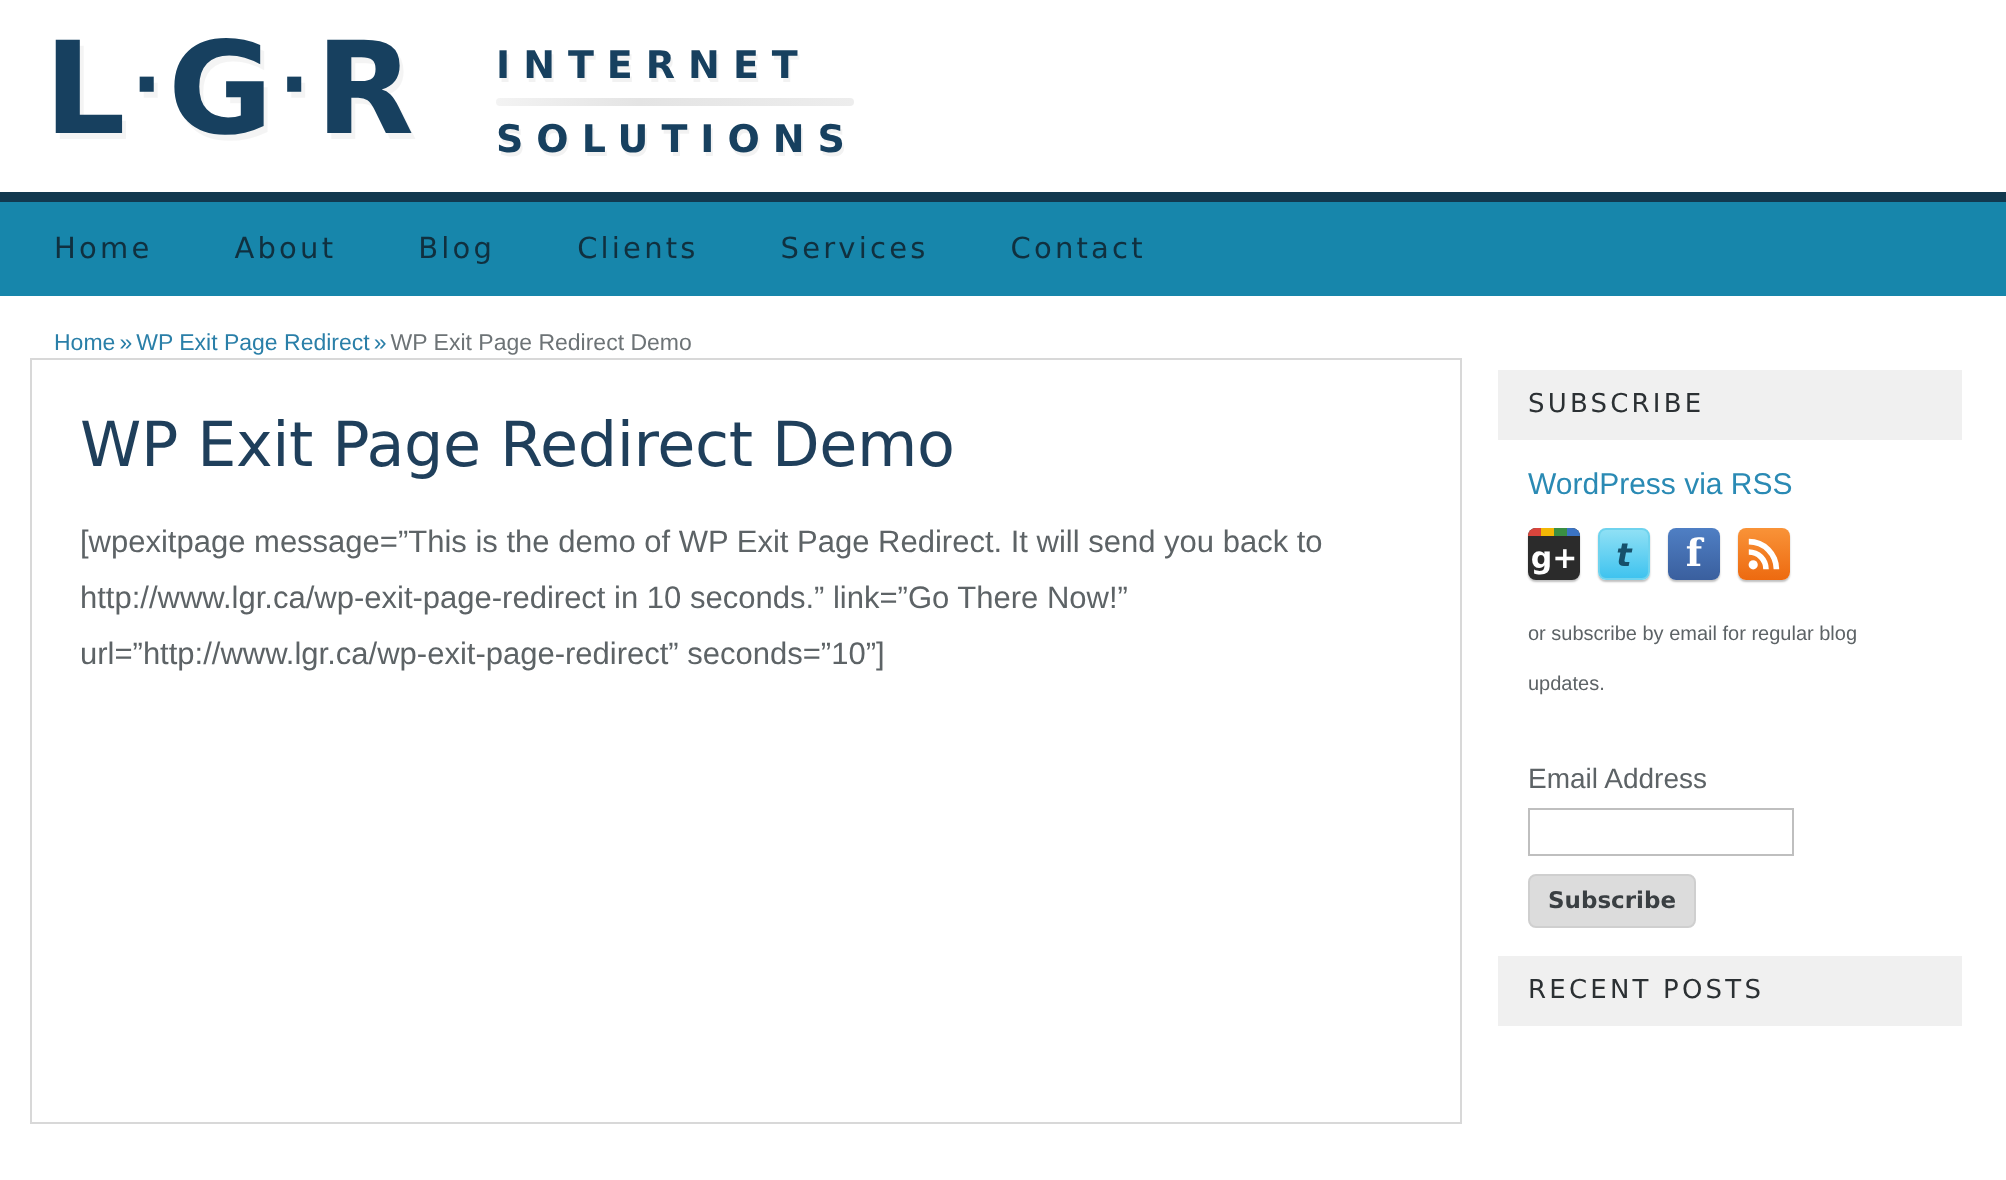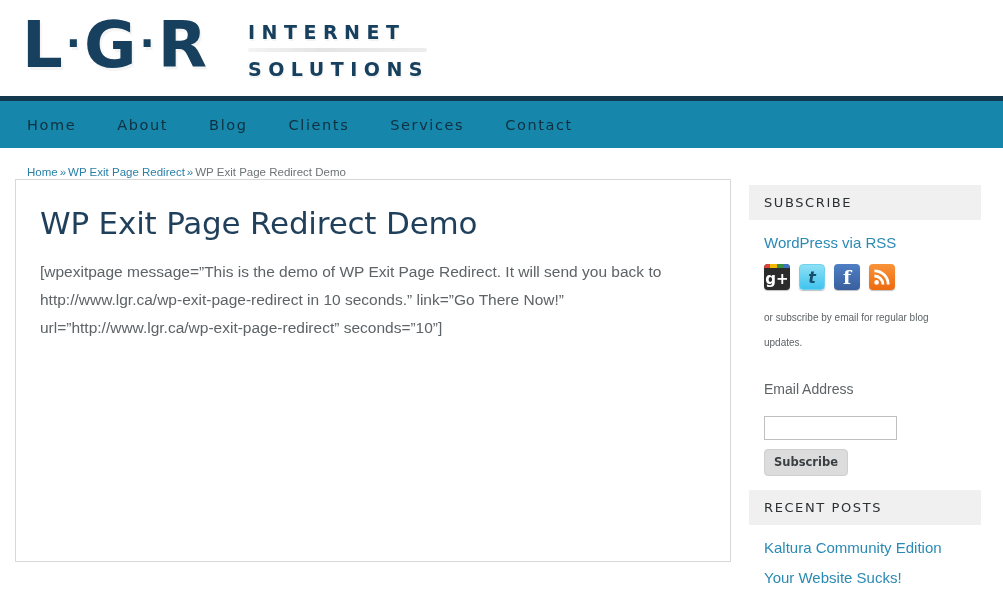--- a/index.html
+++ b/index.html
@@ -19,21 +19,21 @@
   .header {
     height: 96px;
     background: #ffffff;
     position: relative;
   }
   .logo {
     position: absolute;
     left: 22px;
     top: 6px;
     display: flex;
-    align-items: center;
+    align-items: flex-end;
   }
   .logo-mark {
     font-family: "DejaVu Sans", sans-serif;
     font-weight: bold;
     font-size: 64px;
     line-height: 74px;
     color: #17405f;
     letter-spacing: 1px;
     text-shadow: 2px 3px 0 rgba(0,0,0,0.045);
     white-space: nowrap;
@@ -205,21 +205,21 @@
   .icon-rss svg { position:absolute; left:5px; top:5px; }
   .sidebar-text {
     font-size: 10px;
     line-height: 25px;
     color: #5d6366;
     margin: 0 0 26px 0;
   }
   .field-label {
     font-size: 14px;
     color: #5d6366;
-    margin-bottom: 19px;
+    margin-bottom: 7px;
   }
   .email-input {
     width: 133px;
     height: 24px;
     border: 1px solid #bfbfbf;
     background: #fff;
     box-sizing: border-box;
     display: block;
     margin-bottom: 9px;
     font-family: "Liberation Sans", sans-serif;
@@ -311,20 +311,16 @@
         <p class="sidebar-text">or subscribe by email for regular blog updates.</p>
 
         <div class="field-label">Email Address</div>
         <input class="email-input" type="text" placeholder="" style="">
         <button class="subscribe-btn">Subscribe</button>
       </div>
     </div>
 
     <div class="widget">
       <h3 class="widget-title">RECENT POSTS</h3>
-      <div class="widget-body">
-        <a class="post-link" href="#">Kaltura Community Edition</a>
-        <a class="post-link" href="#">Your Website Sucks!</a>
-      </div>
     </div>
 
   </div>
 </div>
 
 </body></html>

